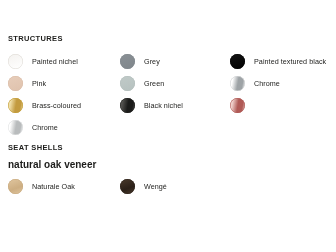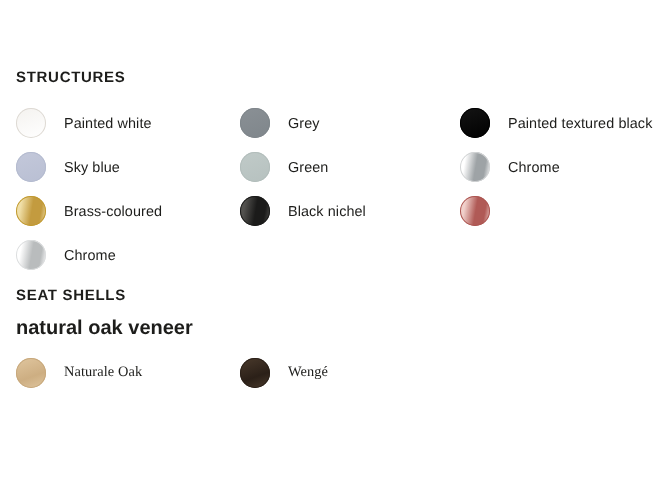--- a/index.html
+++ b/index.html
@@ -45,21 +45,20 @@
 
   .grid {
     display: grid;
     grid-template-columns: 112px 110px 108px;
     column-gap: 0px;
     row-gap: 0px;
   }
 
   .grid.two-col {
     grid-template-columns: 112px 110px;
-    font-family: Liberation Serif, serif;
   }
 
   .swatch-row {
     display: flex;
     align-items: center;
     height: 22px;
     box-sizing: border-box;
   }
 
   .swatch {
@@ -88,34 +87,34 @@
 
 <div class="page">
 
   <div class="sec-structures">
     <div class="section-title">STRUCTURES</div>
 
     <div class="grid">
 
       <div class="swatch-row">
         <span class="swatch" style="background: linear-gradient(160deg, rgb(244, 242, 239) 0%, rgb(255, 255, 255) 100%); box-shadow: rgb(221, 217, 211) 0px 0px 0px 0.5px inset;"></span>
-        <span class="swatch-label">Painted white</span>
+        <span class="swatch-label">Painted nichel</span>
       </div>
       <div class="swatch-row">
         <span class="swatch" style="background: linear-gradient(160deg, rgb(138, 144, 149) 0%, rgb(127, 134, 139) 100%); box-shadow: rgb(127, 134, 139) 0px 0px 0px 0.5px inset;"></span>
         <span class="swatch-label">Grey</span>
       </div>
       <div class="swatch-row">
         <span class="swatch" style="background: linear-gradient(160deg, rgb(20, 20, 20) 0%, rgb(0, 0, 0) 100%); box-shadow: rgb(0, 0, 0) 0px 0px 0px 0.5px inset;"></span>
         <span class="swatch-label">Painted textured black</span>
       </div>
 
       <div class="swatch-row">
-        <span class="swatch" style="background: linear-gradient(160deg, rgb(195, 200, 218) 0%, rgb(185, 191, 211) 100%); box-shadow: rgb(180, 187, 207) 0px 0px 0px 0.5px inset;"></span>
-        <span class="swatch-label">Sky blue</span>
+        <span class="swatch" style="background: linear-gradient(160deg, rgb(231, 205, 186) 0%, rgb(223, 194, 173) 100%); box-shadow: rgb(217, 187, 166) 0px 0px 0px 0.5px inset;"></span>
+        <span class="swatch-label">Pink</span>
       </div>
       <div class="swatch-row">
         <span class="swatch" style="background: linear-gradient(160deg, rgb(192, 202, 200) 0%, rgb(182, 193, 191) 100%); box-shadow: rgb(178, 189, 187) 0px 0px 0px 0.5px inset;"></span>
         <span class="swatch-label">Green</span>
       </div>
 
       <div class="swatch-row">
         <span class="swatch" style="background: linear-gradient(100deg, rgb(255, 255, 255) 0%, rgb(255, 255, 255) 18%, rgb(158, 163, 166) 52%, rgb(158, 163, 166) 78%, rgb(255, 255, 255) 100%); box-shadow: rgb(210, 212, 213) 0px 0px 0px 0.5px inset;"></span>
         <span class="swatch-label">Chrome</span>
       </div>

